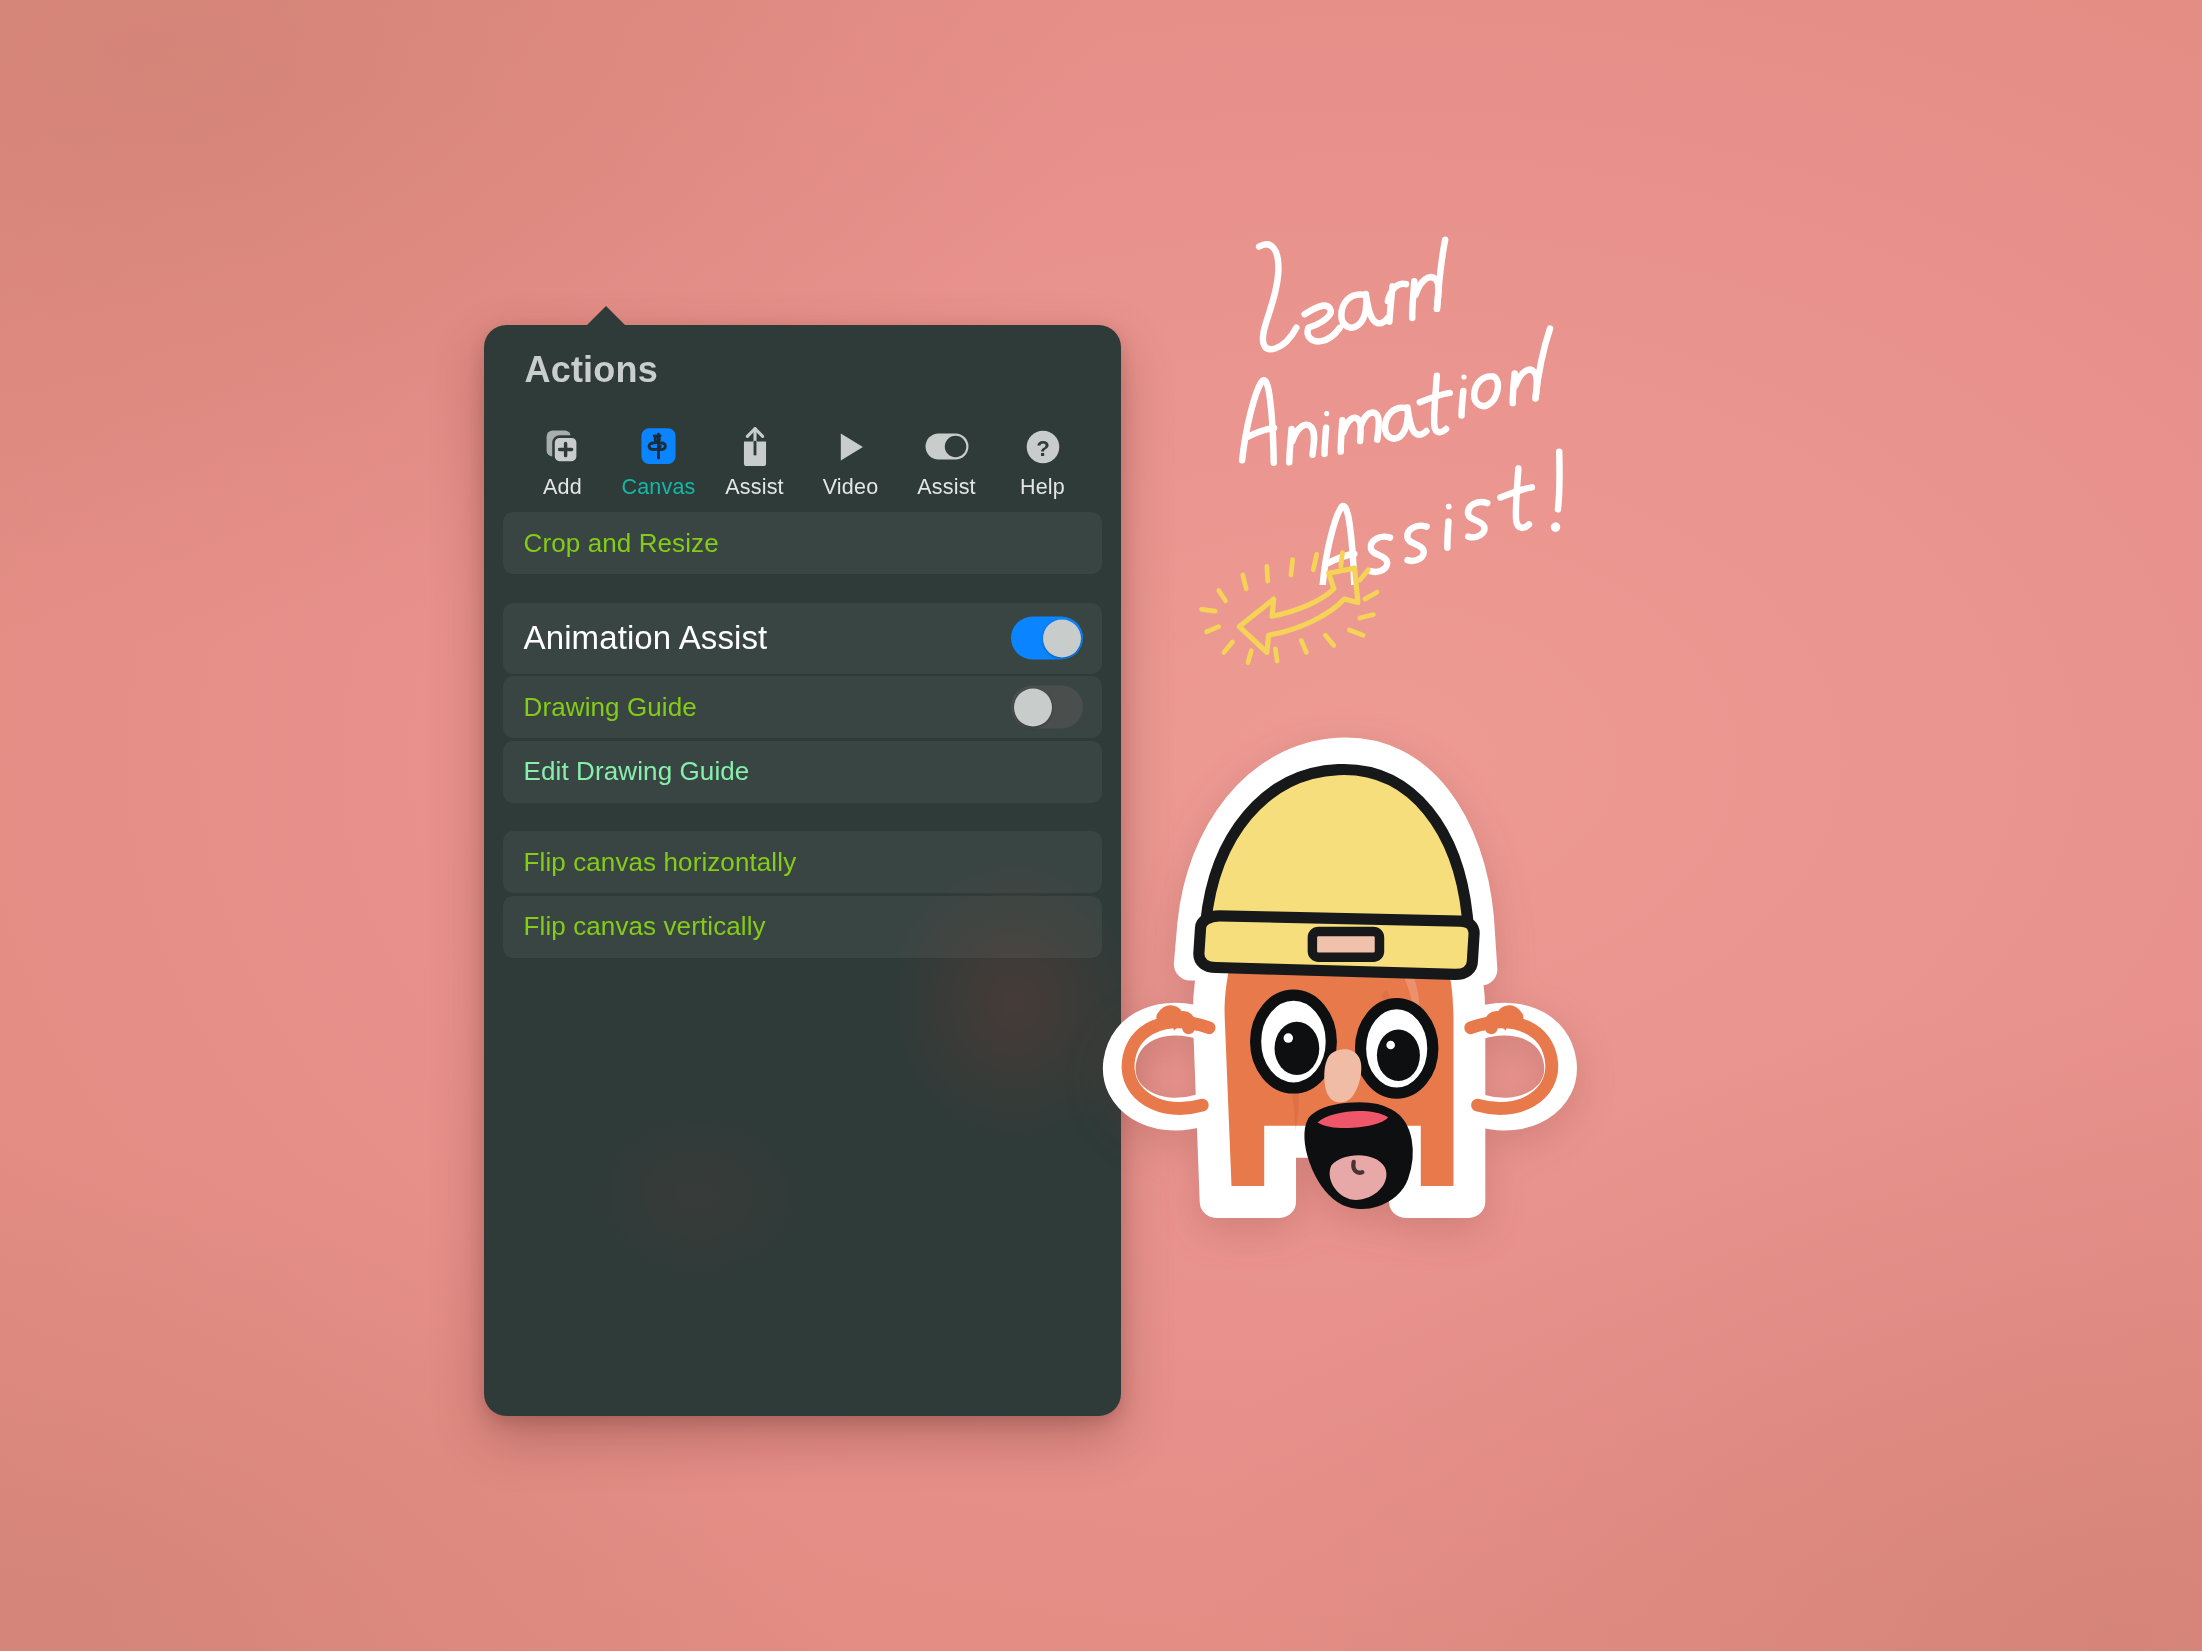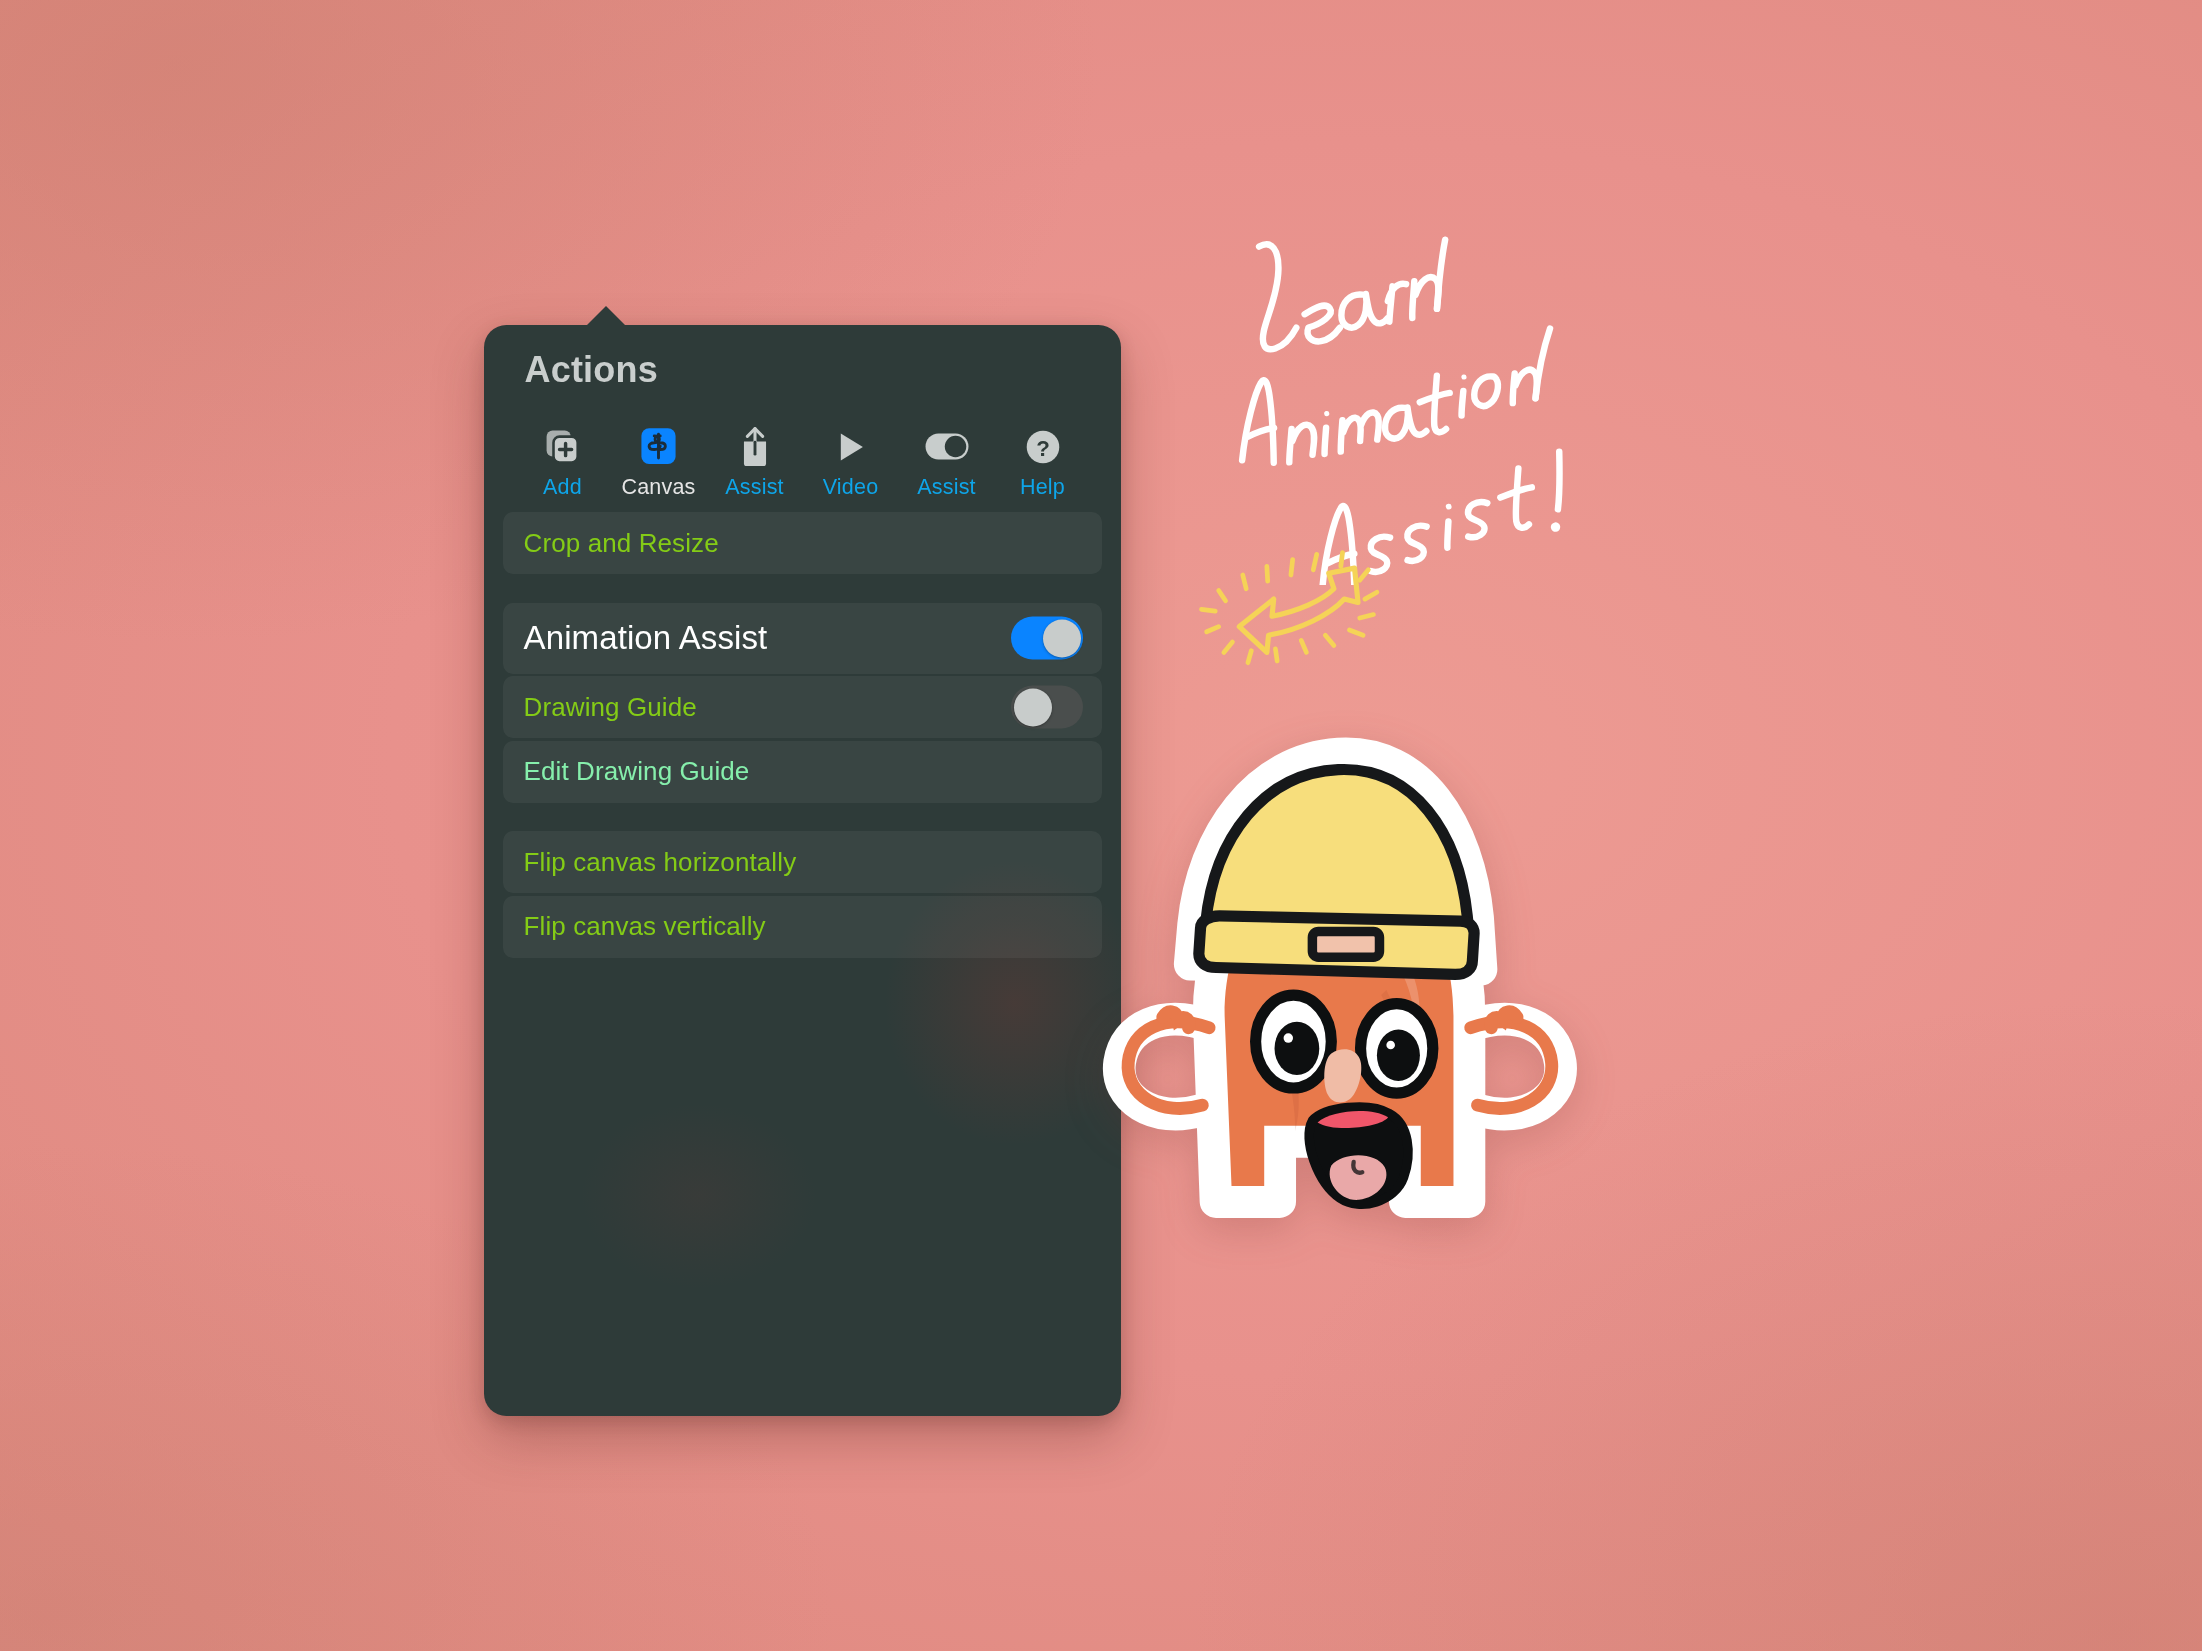--- a/index.html
+++ b/index.html
@@ -93,24 +93,24 @@
     width:95px;
     cursor:pointer;
   }
   .tab .tab-icon{
     height:45px; width:48px;
     display:flex; align-items:center; justify-content:center;
     margin-bottom:6px;
   }
   .tab .tab-label{
     font-size:21.5px;
-    color:#0ea5e9;
+    color:#e5e5e5;
     letter-spacing:0.2px;
   }
-  .tab.active .tab-label{ color:#e5e5e5; }
+  .tab.active .tab-label{ color:#14b8a6; }
 
   
   #rows{ position:relative; z-index:3; margin-top:12px; }
   .row{
     position:relative;
     height:62px;
     background:rgba(255,255,255,.055);
     border-radius:10.3px;
     display:flex;
     align-items:center;

